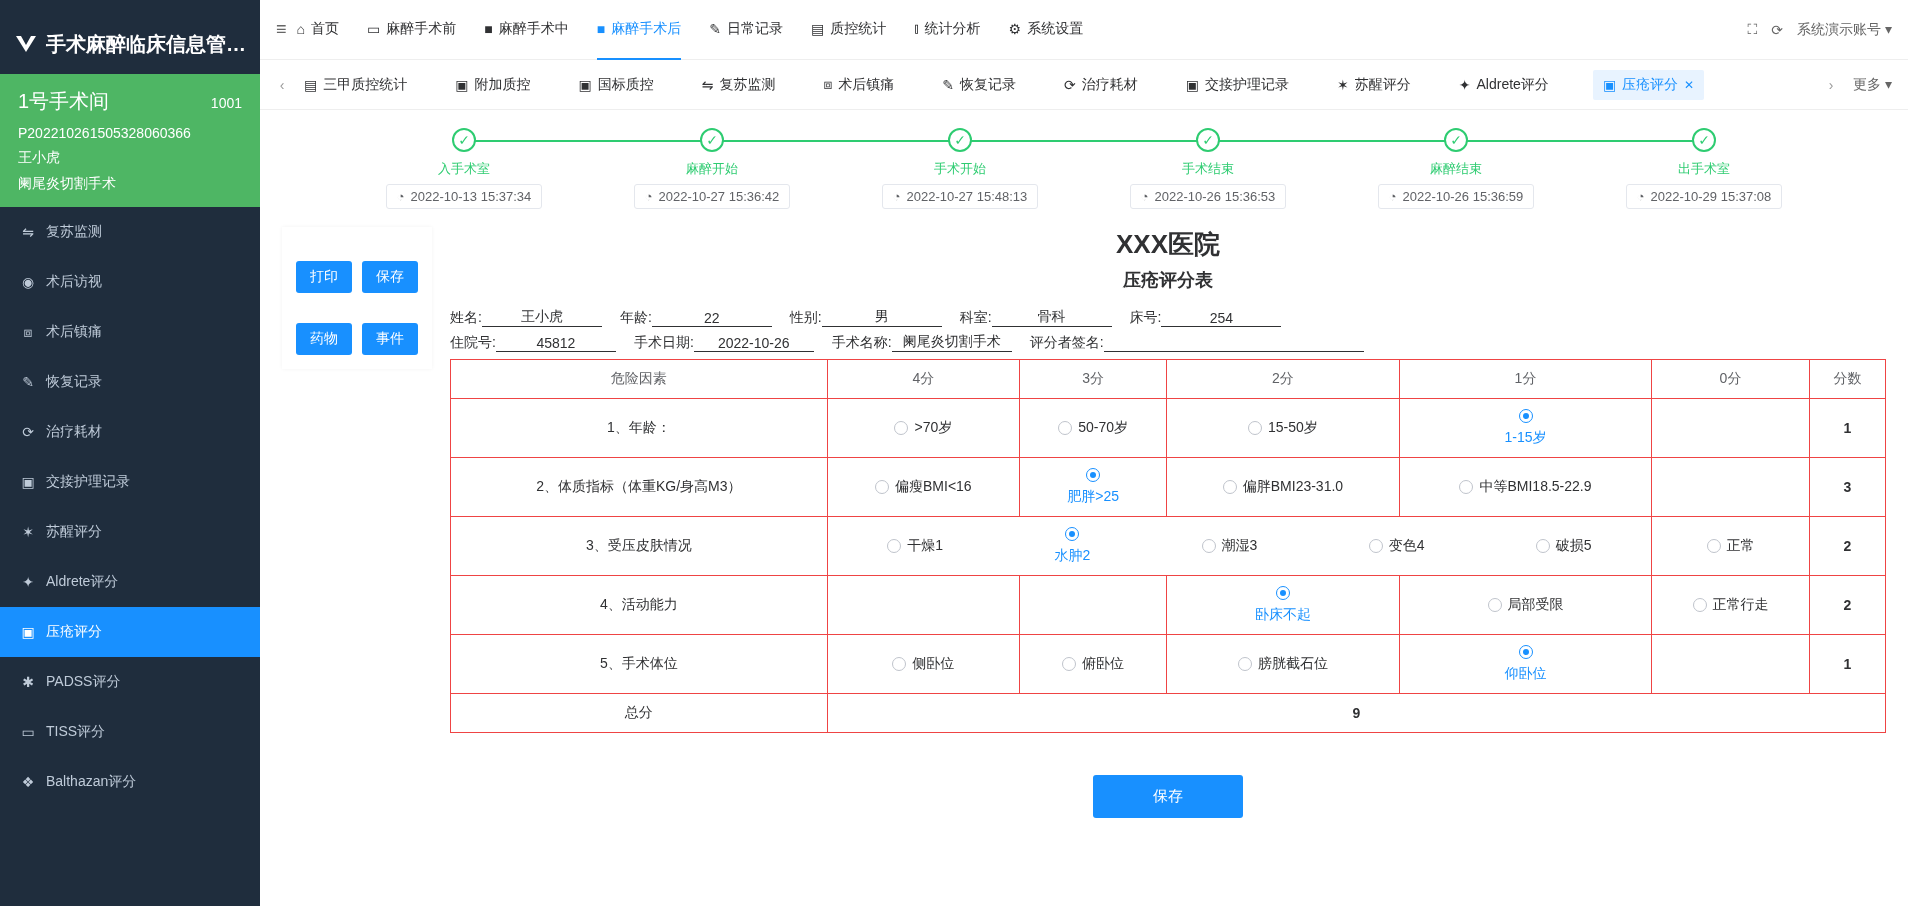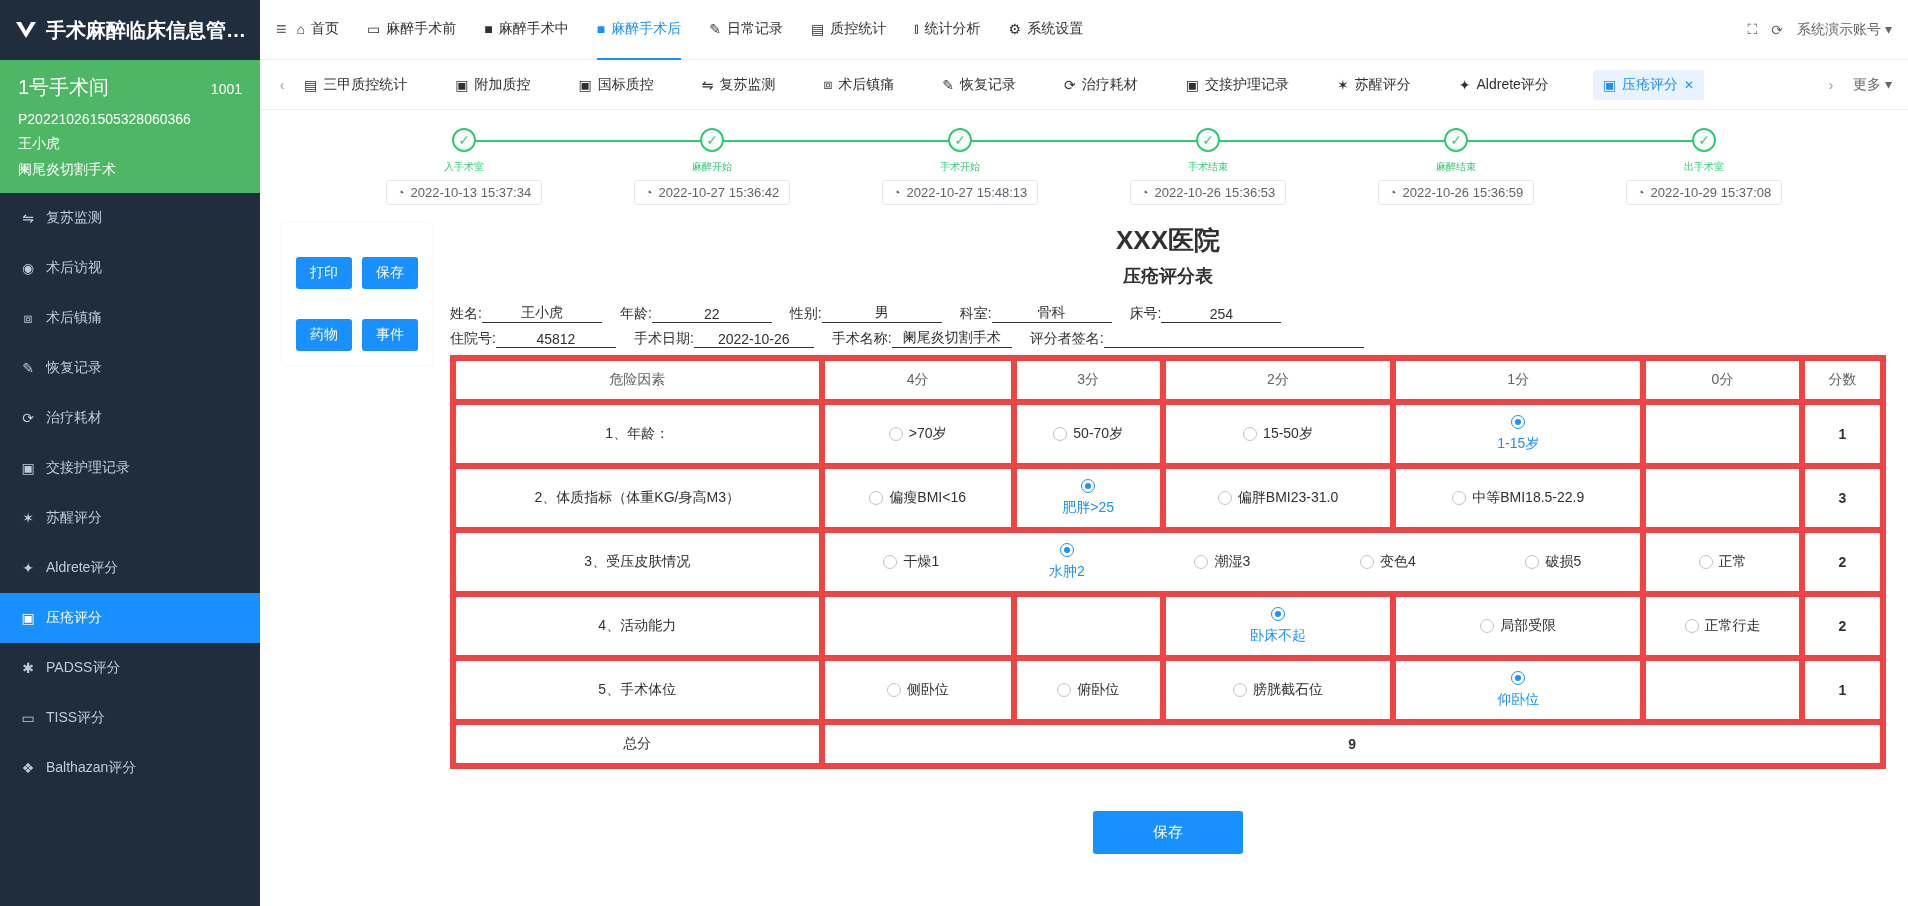--- a/index.html
+++ b/index.html
@@ -2,21 +2,21 @@
 <html><head>
 <meta charset="utf-8">
 <style>
   * { box-sizing: border-box; margin: 0; padding: 0; }
   body { font-family: "Microsoft YaHei", "PingFang SC", sans-serif; font-size: 14px; color: #303133; background: #f5f5f5; overflow: hidden; }
   
   .app { display: flex; height: 906px; width: 1908px; }
   
   
   .sidebar { width: 260px; background: #1f2d3d; color: #bfcbd9; display: flex; flex-direction: column; }
-  .logo { display: flex; align-items: center; gap: 8px; height: 60px; padding: 0 14px; font-size: 20px; color: #fff; font-weight: 600; white-space: nowrap; overflow: hidden; }
+  .logo { display: flex; align-items: center; gap: 8px; height: 60px; padding: 0 14px; font-size: 20px; color: #fff; font-weight: 600; white-space: nowrap; overflow: hidden; margin-top: 14px; }
   .logo-icon { width: 24px; height: 24px; fill: #fff; flex: none; }
   .room-card { background: #4eb664; color: #fff; padding: 14px 18px; }
   .room-head { display: flex; justify-content: space-between; align-items: baseline; font-size: 20px; margin-bottom: 10px; }
   .room-id { font-size: 14px; }
   .room-card p { font-size: 14px; margin-top: 8px; }
   
   .nav { flex: 1; overflow-y: auto; }
   .nav-item { display: flex; align-items: center; gap: 10px; height: 50px; padding: 0 20px; cursor: pointer; color: #bfcbd9; font-size: 14px; }
   .nav-item.active { background: #1890ff; color: #fff; }
   .nav-icon { width: 16px; text-align: center; font-style: normal; }
@@ -38,21 +38,21 @@
   .tab { display: flex; align-items: center; gap: 6px; color: #303133; cursor: pointer; padding: 6px 4px; font-size: 14px; white-space: nowrap; }
   .tab.active { color: #1890ff; background: #e8f3ff; padding: 6px 10px; border-radius: 2px; }
   .tab .close { color: #1890ff; font-size: 12px; }
   .more { color: #666; cursor: pointer; padding: 0 8px; }
   
   
   .timeline { display: flex; justify-content: space-between; padding: 18px 80px 0; position: relative; }
   .tl-node { flex: 1; display: flex; flex-direction: column; align-items: center; position: relative; }
   .tl-node:not(:last-child)::after { content: ""; position: absolute; top: 12px; left: 50%; width: 100%; height: 2px; background: #2ecc71; z-index: 0; }
   .tl-circle { width: 24px; height: 24px; border: 2px solid #2ecc71; border-radius: 50%; background: #fff; display: flex; align-items: center; justify-content: center; color: #2ecc71; font-size: 14px; z-index: 1; }
-  .tl-label { color: #2ecc71; margin-top: 8px; font-size: 10px; }
+  .tl-label { color: #2ecc71; margin-top: 8px; font-size: 13px; }
   .tl-time { margin-top: 6px; border: 1px solid #e4e7ed; border-radius: 3px; padding: 4px 10px; font-size: 13px; color: #606266; display: flex; align-items: center; gap: 6px; background:#fff;}
   
   
   .content { flex: 1; overflow: auto; padding: 18px 22px 10px; display: flex; gap: 18px; }
   .btn-col { display: flex; flex-direction: column; gap: 10px; background:#fff; padding:14px; box-shadow:0 0 4px rgba(0,0,0,.05); align-self:flex-start;}
   .btn-row { display:flex; gap:10px; }
   .btn { background: #1890ff; color: #fff; border: none; border-radius: 3px; padding: 7px 14px; font-size: 14px; cursor: pointer; min-width:54px;margin-top:20px;}
   .btn.big { padding: 12px 60px; font-size: 15px; }
   
   .form-area { flex: 1; }
@@ -60,21 +60,21 @@
   .form-title { text-align: center; font-size: 18px; font-weight: 700; margin-top: 6px; }
   
   .info-grid { margin: 16px 0 7px; }
   .info-line { display: flex; gap: 18px; margin-bottom: 6px; }
   .info-field { display: flex; align-items: flex-end; }
   .info-field label { white-space: nowrap; }
   .info-field .val { min-width: 120px; text-align: center; border-bottom: 1px solid #303133; padding: 0 6px; }
   .info-field.wide .val { min-width: 260px; }
   
   table.score { width: 100%; border-collapse: collapse; margin-top: 6px; }
-  table.score th, table.score td { border: 6px solid #ef4444; padding: 10px 8px; text-align: center; font-size: 14px; font-weight: normal; }
+  table.score th, table.score td { border: 1px solid #ef4444; padding: 10px 8px; text-align: center; font-size: 14px; font-weight: normal; }
   table.score th { color:#606266;}
   .radio { display: inline-flex; align-items: center; gap: 6px; white-space: nowrap; }
   .radio .dot { width: 14px; height: 14px; border: 1px solid #c0c4cc; border-radius: 50%; display: inline-block; position: relative; }
   .radio.sel { color: #1890ff; flex-direction: column; }
   .radio.sel .dot { border-color: #1890ff; }
   .radio.sel .dot::after { content: ""; position: absolute; inset: 3px; background: #1890ff; border-radius: 50%; }
   .multi { display:flex; justify-content:space-around; flex-wrap:wrap; gap:8px;}
   
   .save-wrap { text-align: center; margin: 22px 0; }
   

